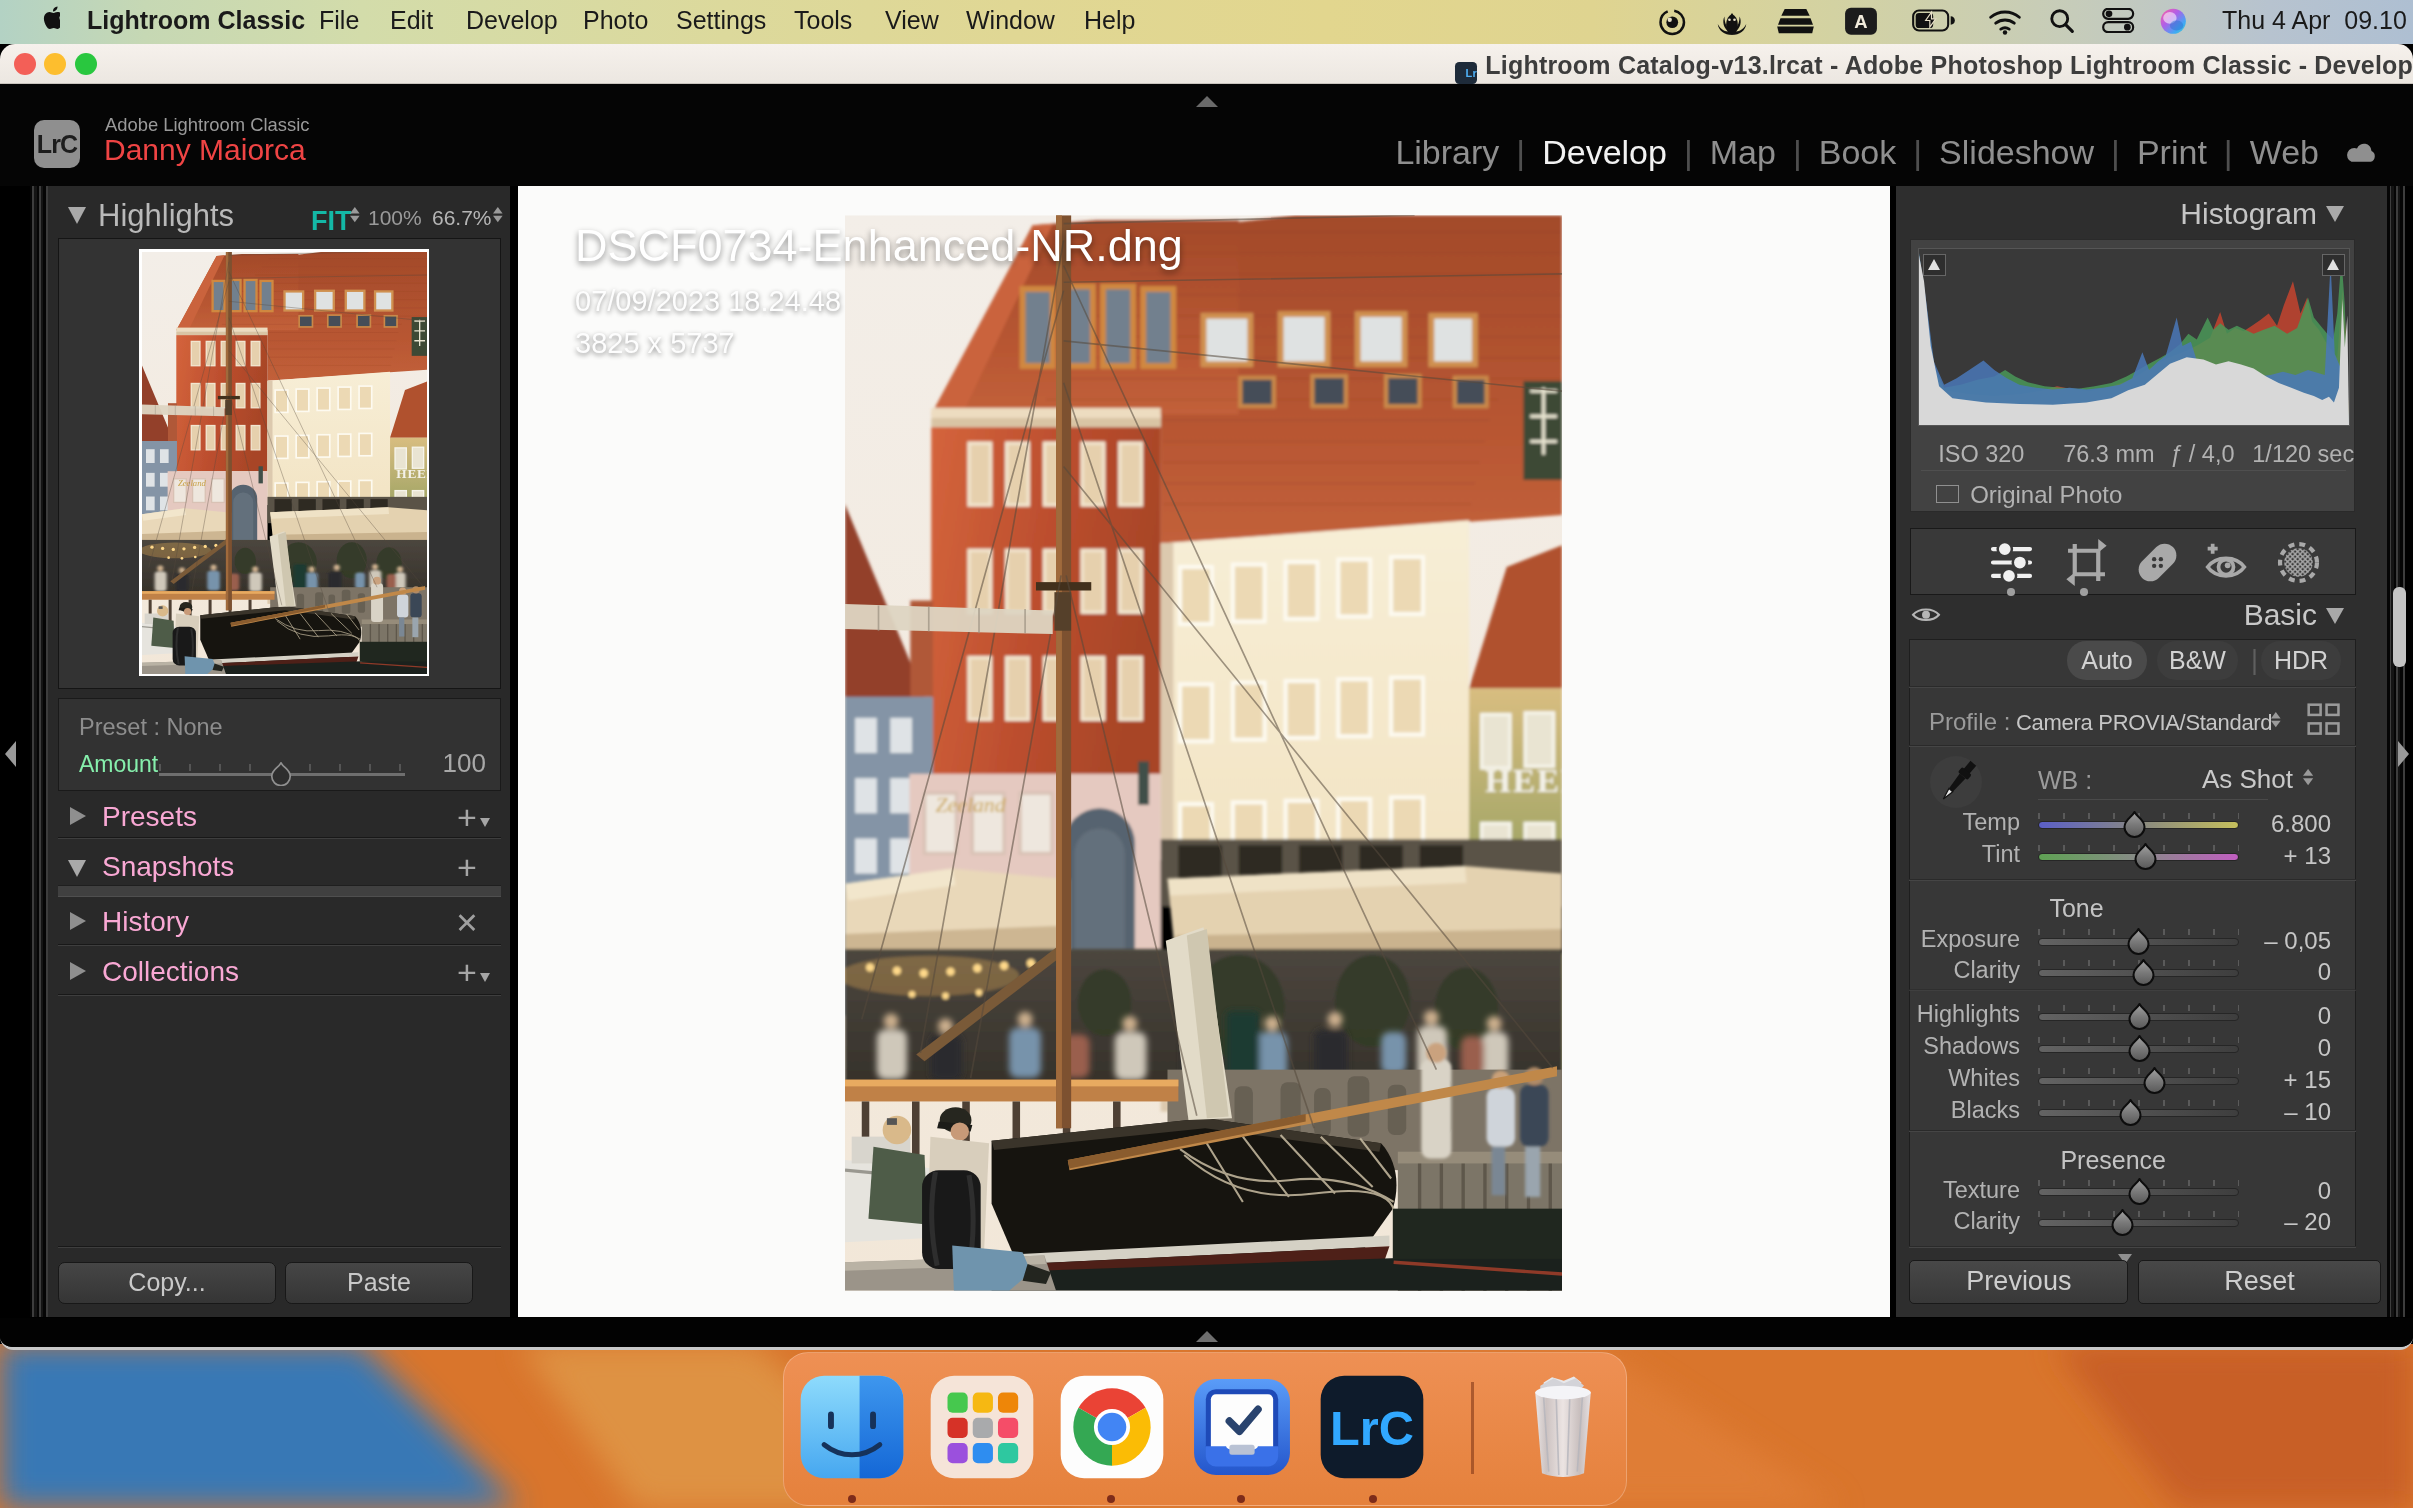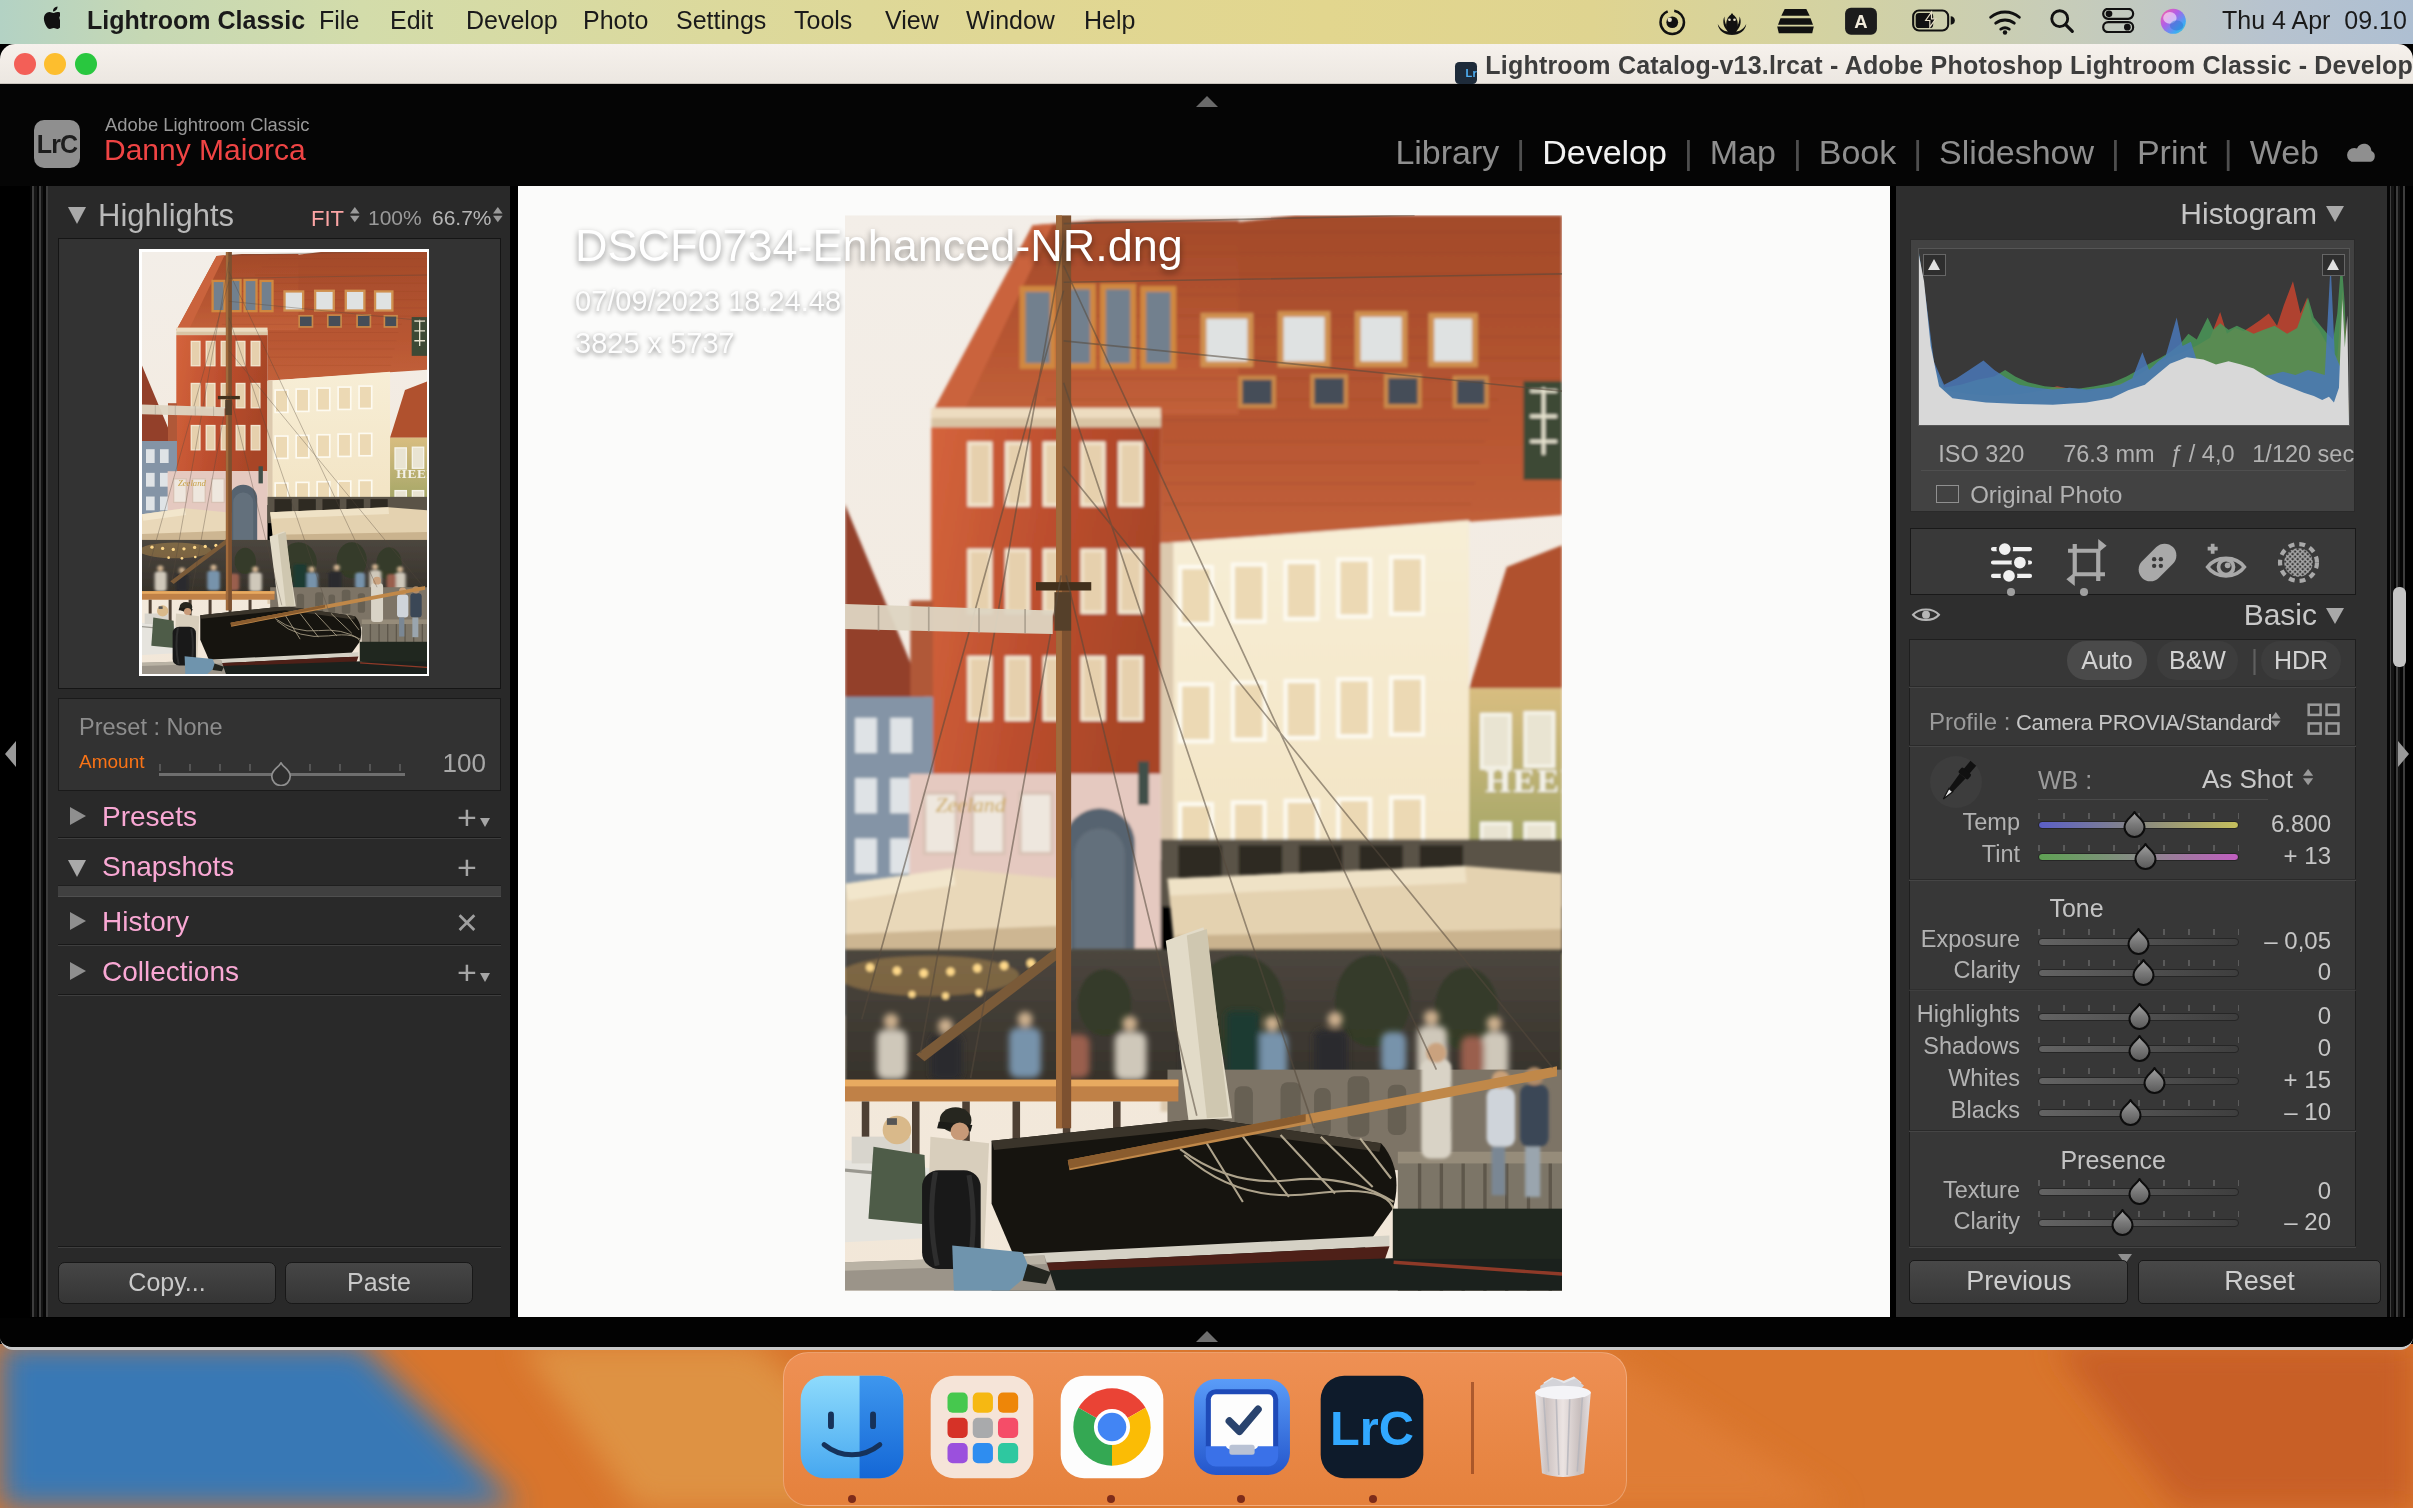--- a/index.html
+++ b/index.html
@@ -460,35 +460,35 @@
       <div class="abs" style="left:104px;top:49px;font-size:30px;color:#ef4444">Danny Maiorca</div>
       <div id="modules"><span>Library</span><span class="sep">|</span><span class="on">Develop</span><span class="sep">|</span><span>Map</span><span class="sep">|</span><span>Book</span><span class="sep">|</span><span>Slideshow</span><span class="sep">|</span><span>Print</span><span class="sep">|</span><span>Web</span><span style="display:inline-block;margin-left:25px;vertical-align:-1.7px"><svg width="35" height="25" viewBox="0 0 42 30">
               <path d="M33 12a9 9 0 0 0-17.4-3A8 8 0 0 0 9 25h23a7 7 0 0 0 1-13z" fill="#8f8f8f"></path>
             </svg></span></div>
     </div>
     <div class="abs" id="main">
       <div class="abs grip" id="lgrip"></div>
       <div class="abs" id="lpanel">
         <div class="abs" style="left:20px;top:21px;width:0;height:0;border-left:9.2px solid transparent;border-right:9.2px solid transparent;border-top:17px solid #a9a9a9"></div>
         <div class="abs" style="left:50px;top:11.7px;font-size:31px;color:#b9b9b9">Highlights</div>
-        <div class="abs" style="left:263px;top:20px;font-size:22px;font-weight:normal;color:#fca5a5">FIT</div>
+        <div class="abs" style="left:263px;top:20px;font-size:27px;font-weight:bold;color:#14b8a6">FIT</div>
         <div class="abs udarr" style="left:302px;top:21px;transform:scale(.8)"></div>
         <div class="abs" style="left:320px;top:20px;font-size:21px;color:#9a9a9a">100%</div>
         <div class="abs" style="left:384px;top:20px;font-size:21px;color:#b5b5b5">66.7%</div>
         <div class="abs udarr" style="left:445px;top:21px;transform:scale(.8)"></div>
         <div class="abs" style="left:10px;top:52px;width:443px;height:451px;background:#333;border:1.7px solid #151515">
           <div class="abs" style="left:80px;top:10px;width:290px;height:427px;background:#fff;padding:2.5px">
             <svg width="285" height="422" viewBox="0 0 856 1284" preserveAspectRatio="none">
                 <use href="#photo"></use>
               </svg>
           </div>
         </div>
         <div class="abs" style="left:10px;top:512px;width:443px;height:93px;background:#323232;border:1.7px solid #1a1a1a">
           <div class="abs" style="left:20px;top:15px;font-size:23.5px;color:#8d8d8d">Preset : None</div>
-          <div class="abs" style="left:20px;top:52px;font-size:19px;color:#f97316">Amount</div>
+          <div class="abs" style="left:20px;top:52px;font-size:23px;color:#86efac">Amount</div>
           <div class="abs" style="left:100px;top:74px;width:246px;height:2.5px;background:#6f6f6f"></div>
           <div class="abs" style="left:100px;top:65px;width:246px;height:6.7px;background:repeating-linear-gradient(90deg,#555 0 1.7px,transparent 1.7px 30px)"></div>
           <div class="abs" style="left:211px;top:63px;width:22px;height:23.5px"><svg width="22" height="23.5" viewBox="0 0 26 28">
                 <path d="M13 1 C16 7 24 9 24 17 a11 11 0 1 1 -22 0 C2 9 10 7 13 1 Z" fill="#2e2e2e" stroke="#909090" stroke-width="2"></path>
               </svg></div>
           <div class="abs" style="left:360px;top:49px;width:67px;text-align:right;font-size:26px;color:#a8a8a8">100</div>
         </div>
         <div class="abs tri-r" style="left:22px;top:621px"></div>
         <div class="abs phead" style="left:54px;top:615px">Presets</div>
         <div class="abs plus" style="left:409px;top:617px">+<span class="tridn"></span></div>

